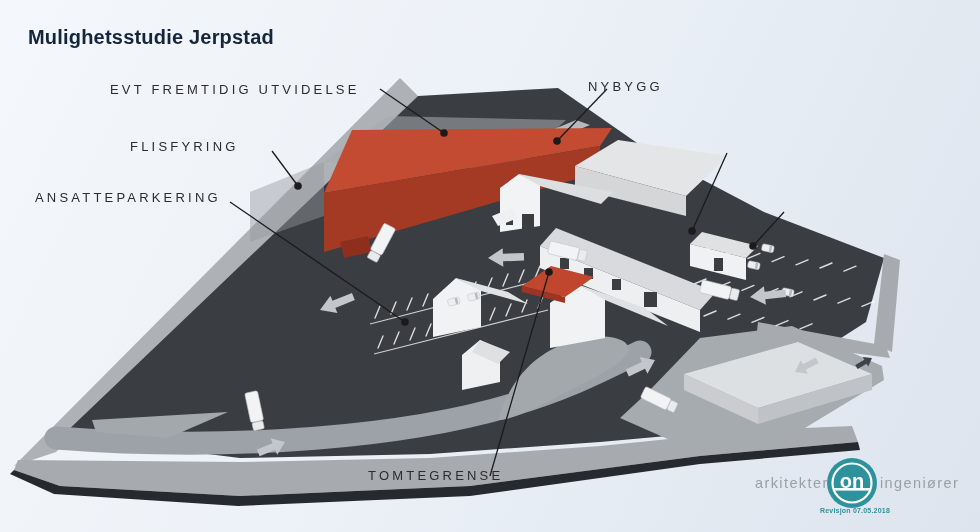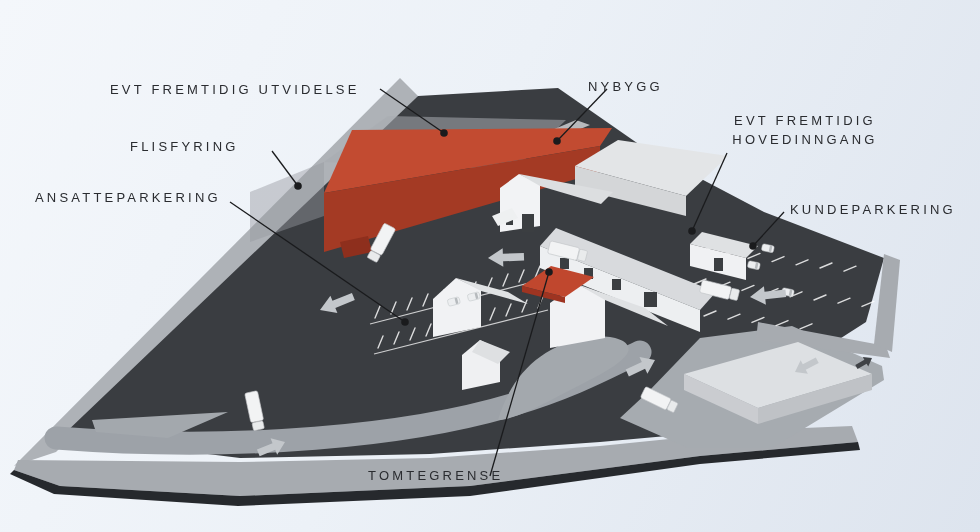--- a/index.html
+++ b/index.html
@@ -224,25 +224,32 @@
       <circle class="dot" cx="444" cy="133" r="3.8"></circle>
       <circle class="dot" cx="557" cy="141" r="3.8"></circle>
       <circle class="dot" cx="298" cy="186" r="3.8"></circle>
       <circle class="dot" cx="692" cy="231" r="3.8"></circle>
       <circle class="dot" cx="405" cy="322" r="3.8"></circle>
       <circle class="dot" cx="753" cy="246" r="3.8"></circle>
       <circle class="dot" cx="549" cy="272" r="3.8"></circle>
     </g>
   </svg>
 
+  <div id="title">Mulighetsstudie Jerpstad</div>
 
   <div class="lbl" style="left:110px;top:82px">EVT FREMTIDIG UTVIDELSE</div>
   <div class="lbl" style="left:588px;top:79px">NYBYGG</div>
   <div class="lbl" style="left:130px;top:139px">FLISFYRING</div>
-  <div class="lbl" id="lbl-hovedinngang" style="left:720px;top:111px">
-    <div>EVT FREMTIDIG</div>
-    <div>HOVEDINNGANG</div>
+  <div class="lbl" style="left:35px;top:190px">ANSATTEPARKERING</div>
+  <div class="lbl" style="left:368px;top:468px">TOMTEGRENSE</div>
+
+  <div id="brand">
+    <div class="brandtxt" id="brand-left">arkitekter</div>
+    <svg width="52" height="52" style="position:absolute;left:78px;top:2px">
+      <circle cx="26" cy="26" r="25" fill="#2d929b"></circle>
+      <circle cx="26" cy="26" r="19.5" fill="none" stroke="#ffffff" stroke-width="2.2"></circle>
+      <rect x="8" y="31" width="36" height="2.6" fill="#ffffff"></rect>
+      <text x="26" y="31" text-anchor="middle" font-family="Liberation Sans, sans-serif" font-size="20" font-weight="700" fill="#ffffff">on</text>
+    </svg>
+    <div class="brandtxt" id="brand-right">ingeniører</div>
+    <div id="revision" style="color:#2d929b">Revisjon 07.05.2018</div>
   </div>
-  <div class="lbl" style="left:35px;top:190px">ANSATTEPARKERING</div>
-  <div class="lbl" style="left:790px;top:202px">KUNDEPARKERING</div>
-  <div class="lbl" style="left:368px;top:468px">TOMTEGRENSE</div>
-
 </div>
 
 </body></html>

